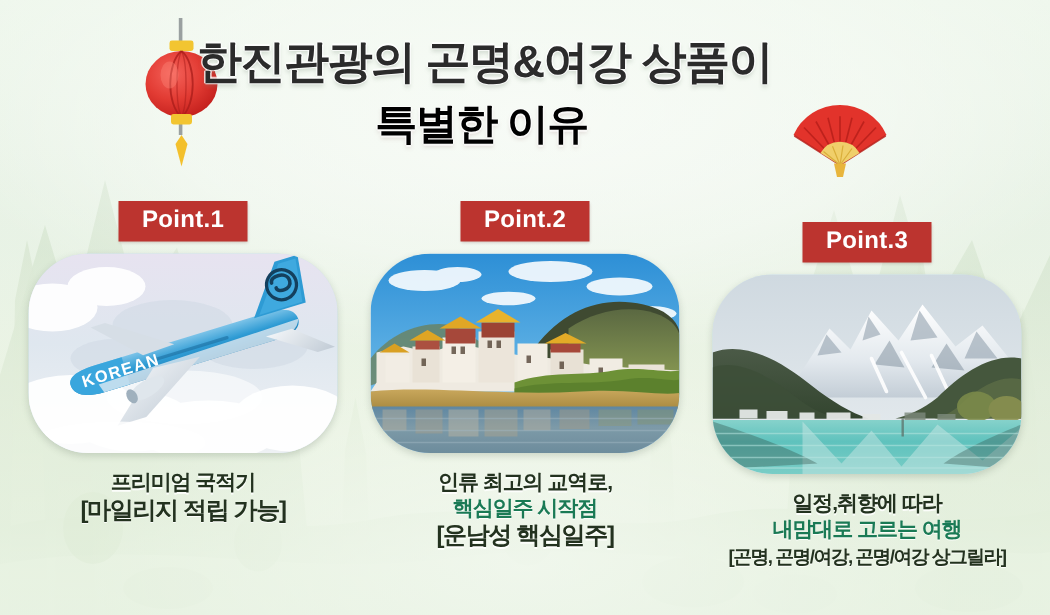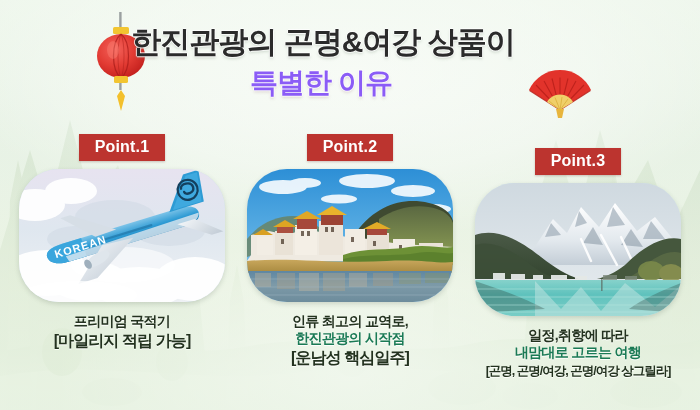--- a/index.html
+++ b/index.html
@@ -39,21 +39,21 @@
     font-size:30px;font-weight:bold;color:#2b2b2b;letter-spacing:-1px;
     line-height:40px;white-space:nowrap;
     text-shadow:
        1px 0 0 rgba(255,255,255,.75), -1px 0 0 rgba(255,255,255,.75),
        0 1px 0 rgba(255,255,255,.75), 0 -1px 0 rgba(255,255,255,.75),
        0 2px 3px rgba(120,140,120,.30);
     padding-left:14px;
   }
   .title-sub{
     margin-top:3px;
-    font-size:28px;font-weight:bold;color:#8b5cf6;letter-spacing:-1px;
+    font-size:28px;font-weight:bold;color:#000000;letter-spacing:-1px;
     line-height:36px;white-space:nowrap;
     text-shadow:
        1px 0 0 rgba(255,255,255,.7), -1px 0 0 rgba(255,255,255,.7),
        0 1px 0 rgba(255,255,255,.7), 0 -1px 0 rgba(255,255,255,.7),
        0 2px 3px rgba(150,110,110,.25);
     padding-left:10px;
   }
 
   
   .lantern{position:absolute;left:90px;top:12px;width:62px;height:104px;}
@@ -379,21 +379,21 @@
           <g stroke="#9fb6c2" stroke-width="1" opacity=".5">
             <line x1="0" y1="110" x2="206" y2="110"></line>
             <line x1="0" y1="118" x2="206" y2="118"></line>
             <line x1="0" y1="126" x2="206" y2="126"></line>
           </g>
         </svg>
       </div>
 
       <div class="caption">
         <div class="cap-line">인류 최고의 교역로,</div>
-        <div class="cap-line accent">한진관광의 시작점</div>
+        <div class="cap-line accent">핵심일주 시작점</div>
         <div class="cap-line small">[운남성 핵심일주]</div>
       </div>
     </div>
 
     <div class="col col-3">
       <div class="badge">Point.3</div>
 
       <div class="photo">
         <svg viewBox="0 0 206 133">
           <defs>

